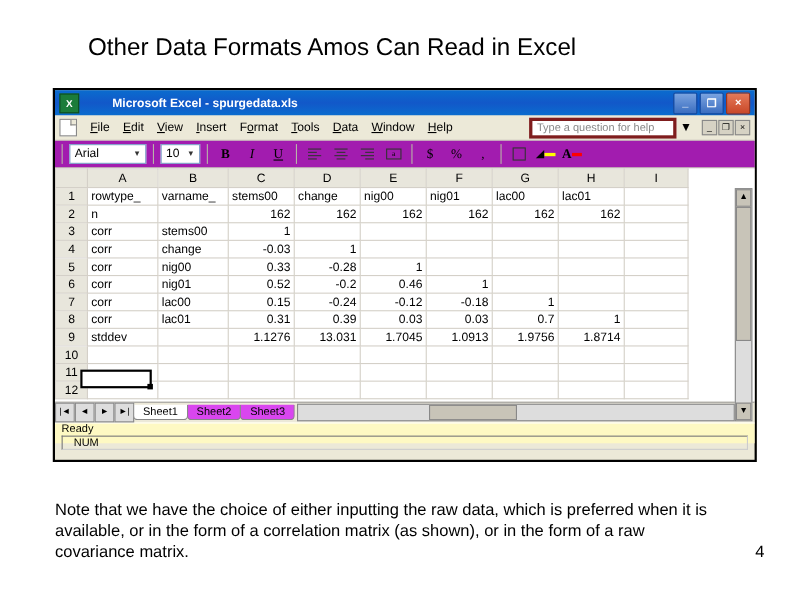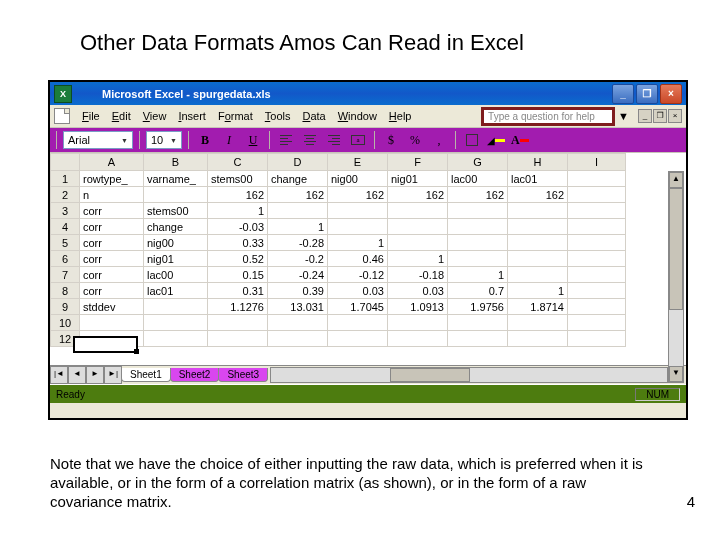--- a/index.html
+++ b/index.html
@@ -50,21 +50,21 @@
 .active-cell .fill-handle { position: absolute; right: -3px; bottom: -3px; width: 5px; height: 5px; background: #000; }
 .sheet-tabs-row { background: #ece9d8; height: 18px; display: flex; align-items: center; border-top: 1px solid #888; font-size: 10px; }
 .sheet-tabs-row .navbtns { display: flex; }
 .sheet-tabs-row .navbtn { width: 16px; height: 16px; border: 1px solid #888; background: #ddd; text-align: center; font-size: 8px; line-height: 14px; }
 .sheet-tabs-row .tab { border: 1px solid #888; border-top: none; background: #fff; padding: 1px 8px; margin-left: -1px; border-radius: 0 0 4px 4px; }
 .sheet-tabs-row .tab.inactive { background: #d946ef; }
 .sheet-tabs-row .tab.active { font-weight: normal; }
 .sheet-tabs-row .hscroll { flex: 1; margin: 0 2px; height: 14px; background: #ddd; border: 1px solid #888; position: relative; }
 .sheet-tabs-row .hscroll .thumb { position: absolute; left: 30%; width: 80px; height: 100%; background: #c8c4b8; border: 1px solid #888; box-sizing: border-box; }
 .sheet-tabs-row .vscroll-spacer { width: 16px; }
-.statusbar { background: #4d7c0f; height: 18px; display: flex; align-items: center; font-size: 10px; padding: 0 6px; border-top: 1px solid #fff; }
+.statusbar { background: #fef9c3; height: 18px; display: flex; font-size: 10px; padding: 0 6px; border-top: 1px solid #fff; flex-direction: column; }
 .statusbar .status-text { flex: 1; }
 .statusbar .num-box { border: 1px inset #ccc; padding: 0 10px; font-size: 10px; }
 .vscroll { position: absolute; right: 2px; top: 89px; width: 16px; height: 212px; background: #ddd; border: 1px solid #888; box-sizing: border-box; }
 .vscroll .arrow { height: 14px; background: #c8c4b8; border: 1px solid #888; text-align: center; font-size: 8px; line-height: 12px; }
 .vscroll .thumb { position: absolute; top: 16px; left: 0; right: 0; height: 120px; background: #c8c4b8; border: 1px solid #888; }
 .note { font-family: Arial, sans-serif; font-size: 15px; color: #000; position: absolute; left: 50px; top: 455px; width: 600px; line-height: 1.25; }
 .pagenum { position: absolute; right: 25px; bottom: 30px; font-size: 15px; font-family: Arial, sans-serif; }
 </style>
 </head>
 <body>
@@ -308,20 +308,32 @@
             <td class="lt"></td>
             <td></td>
             <td></td>
             <td></td>
             <td></td>
             <td></td>
             <td></td>
             <td></td>
           </tr>
           <tr>
+            <th class="rowh">11</th>
+            <td class="lt"></td>
+            <td class="lt"></td>
+            <td></td>
+            <td></td>
+            <td></td>
+            <td></td>
+            <td></td>
+            <td></td>
+            <td></td>
+          </tr>
+          <tr>
             <th class="rowh">12</th>
             <td class="lt"></td>
             <td class="lt"></td>
             <td></td>
             <td></td>
             <td></td>
             <td></td>
             <td></td>
             <td></td>
             <td></td>

